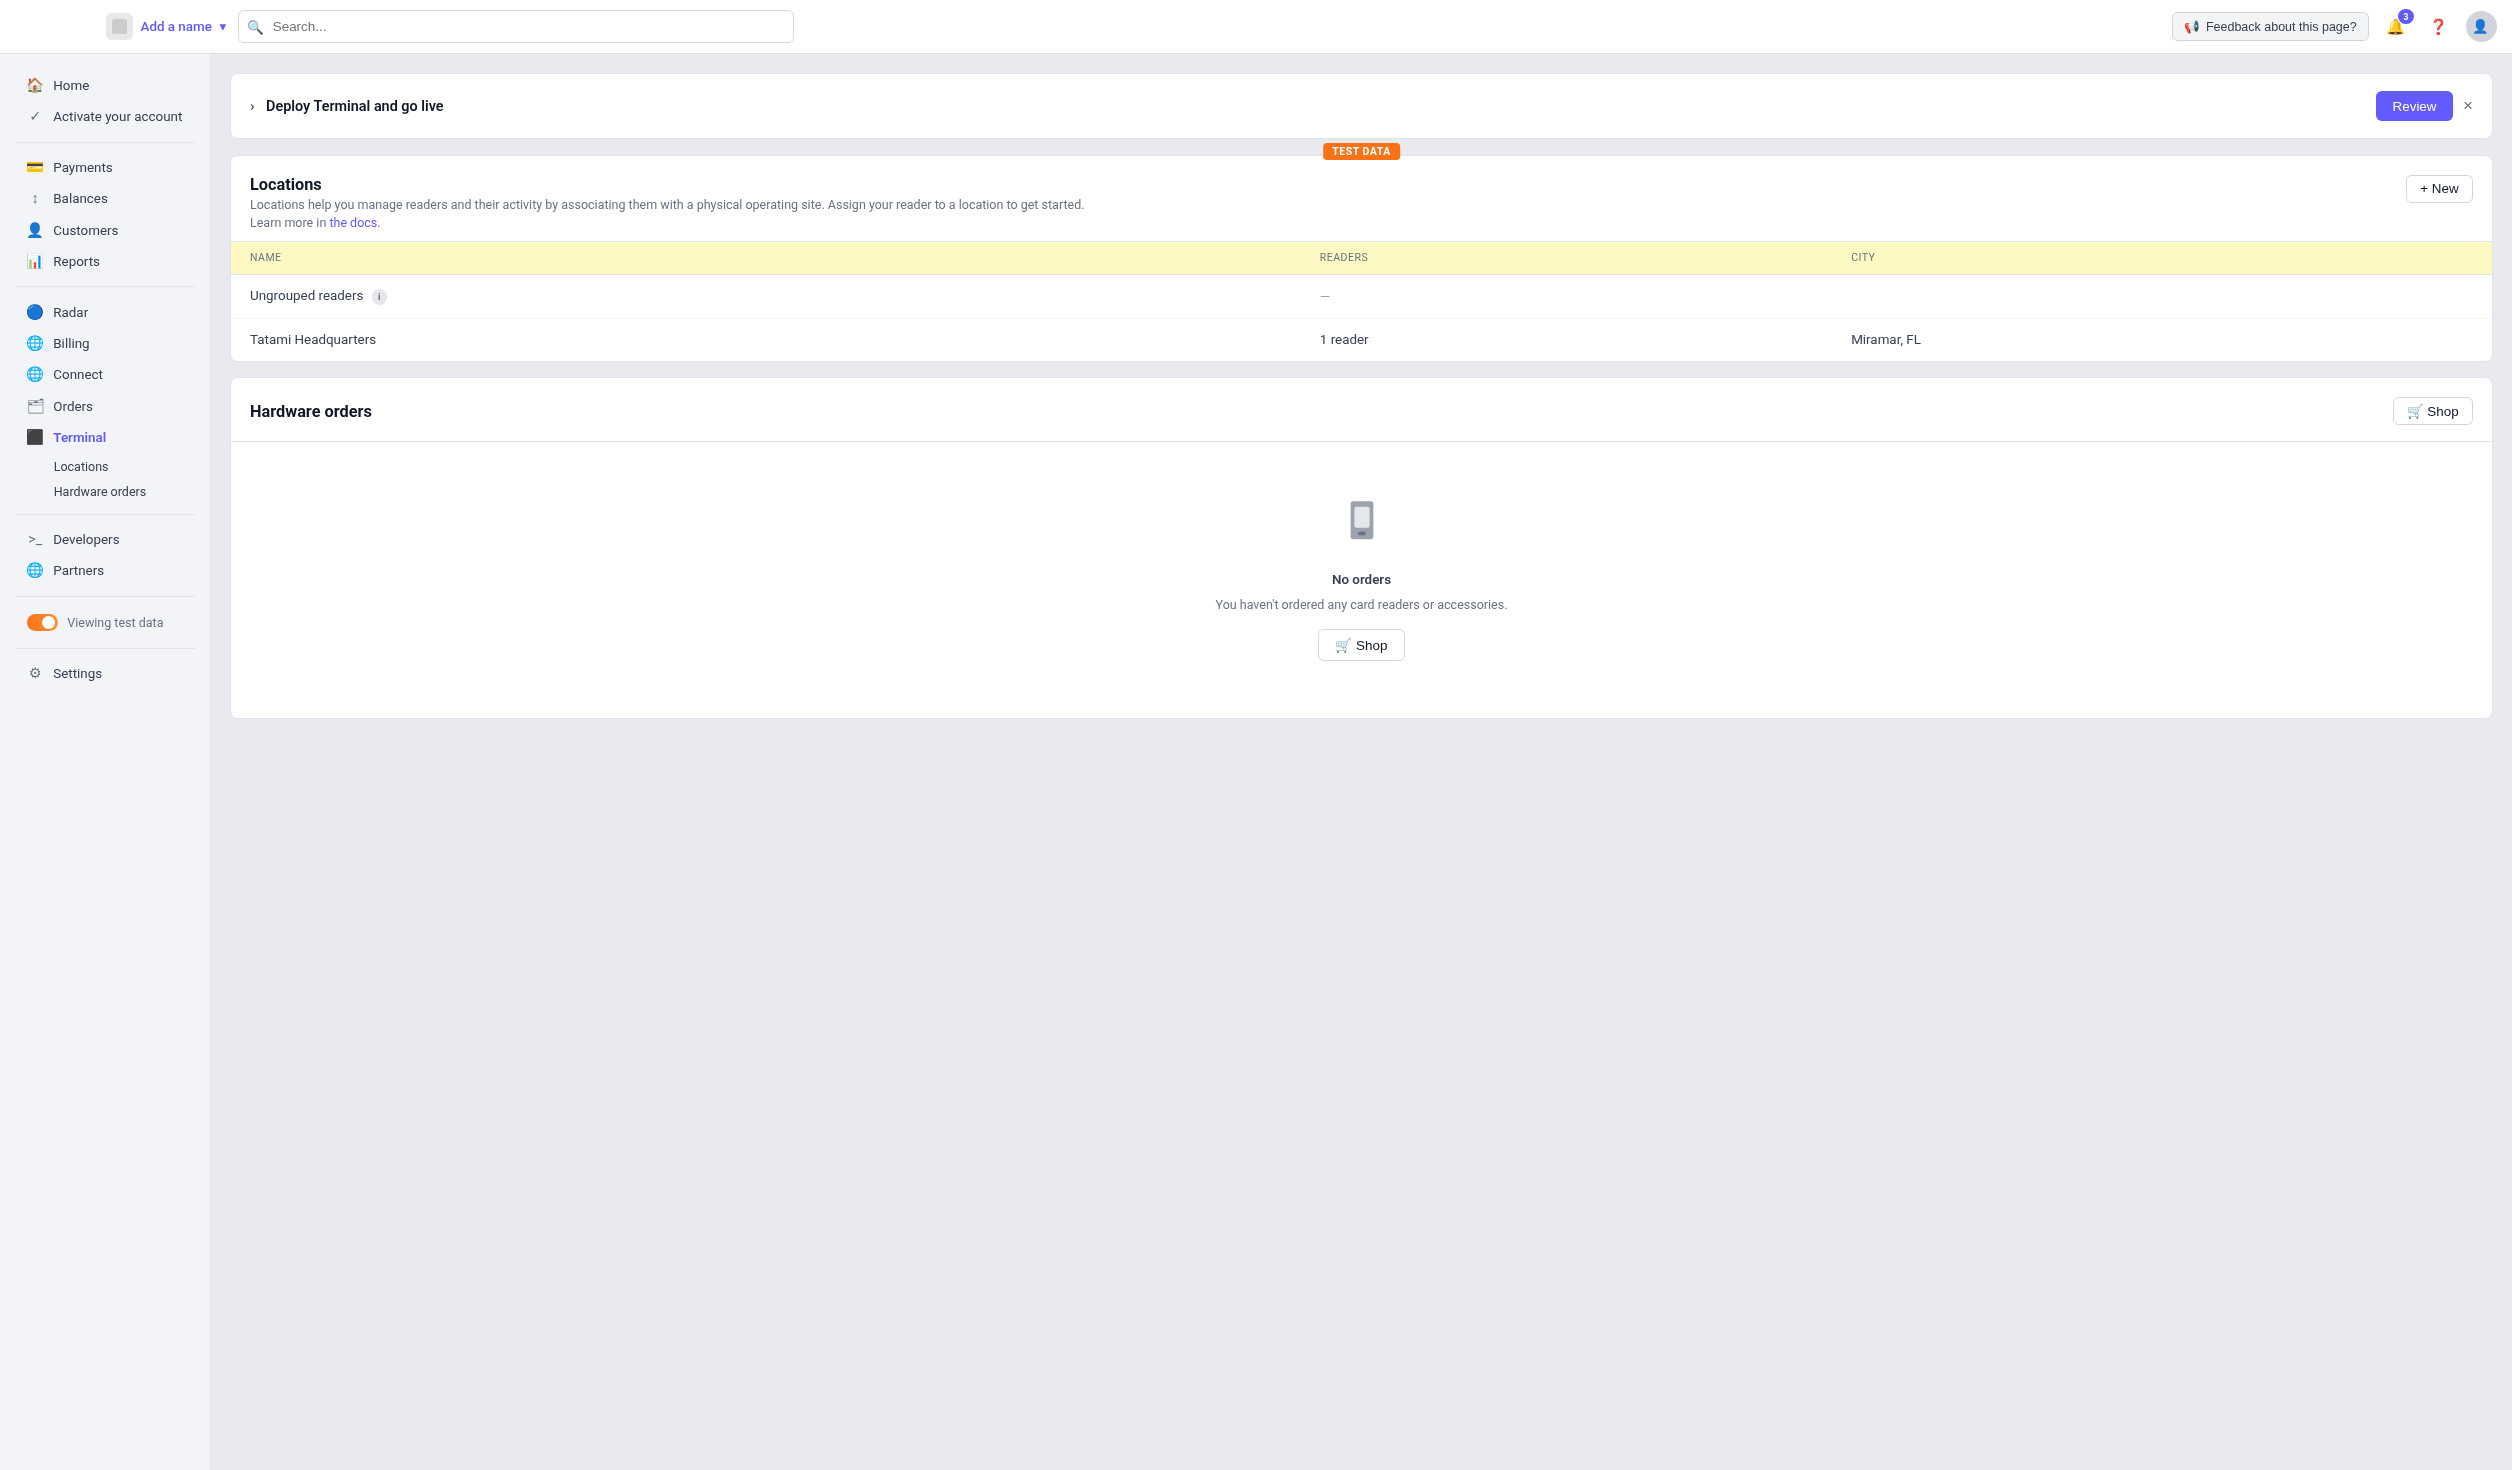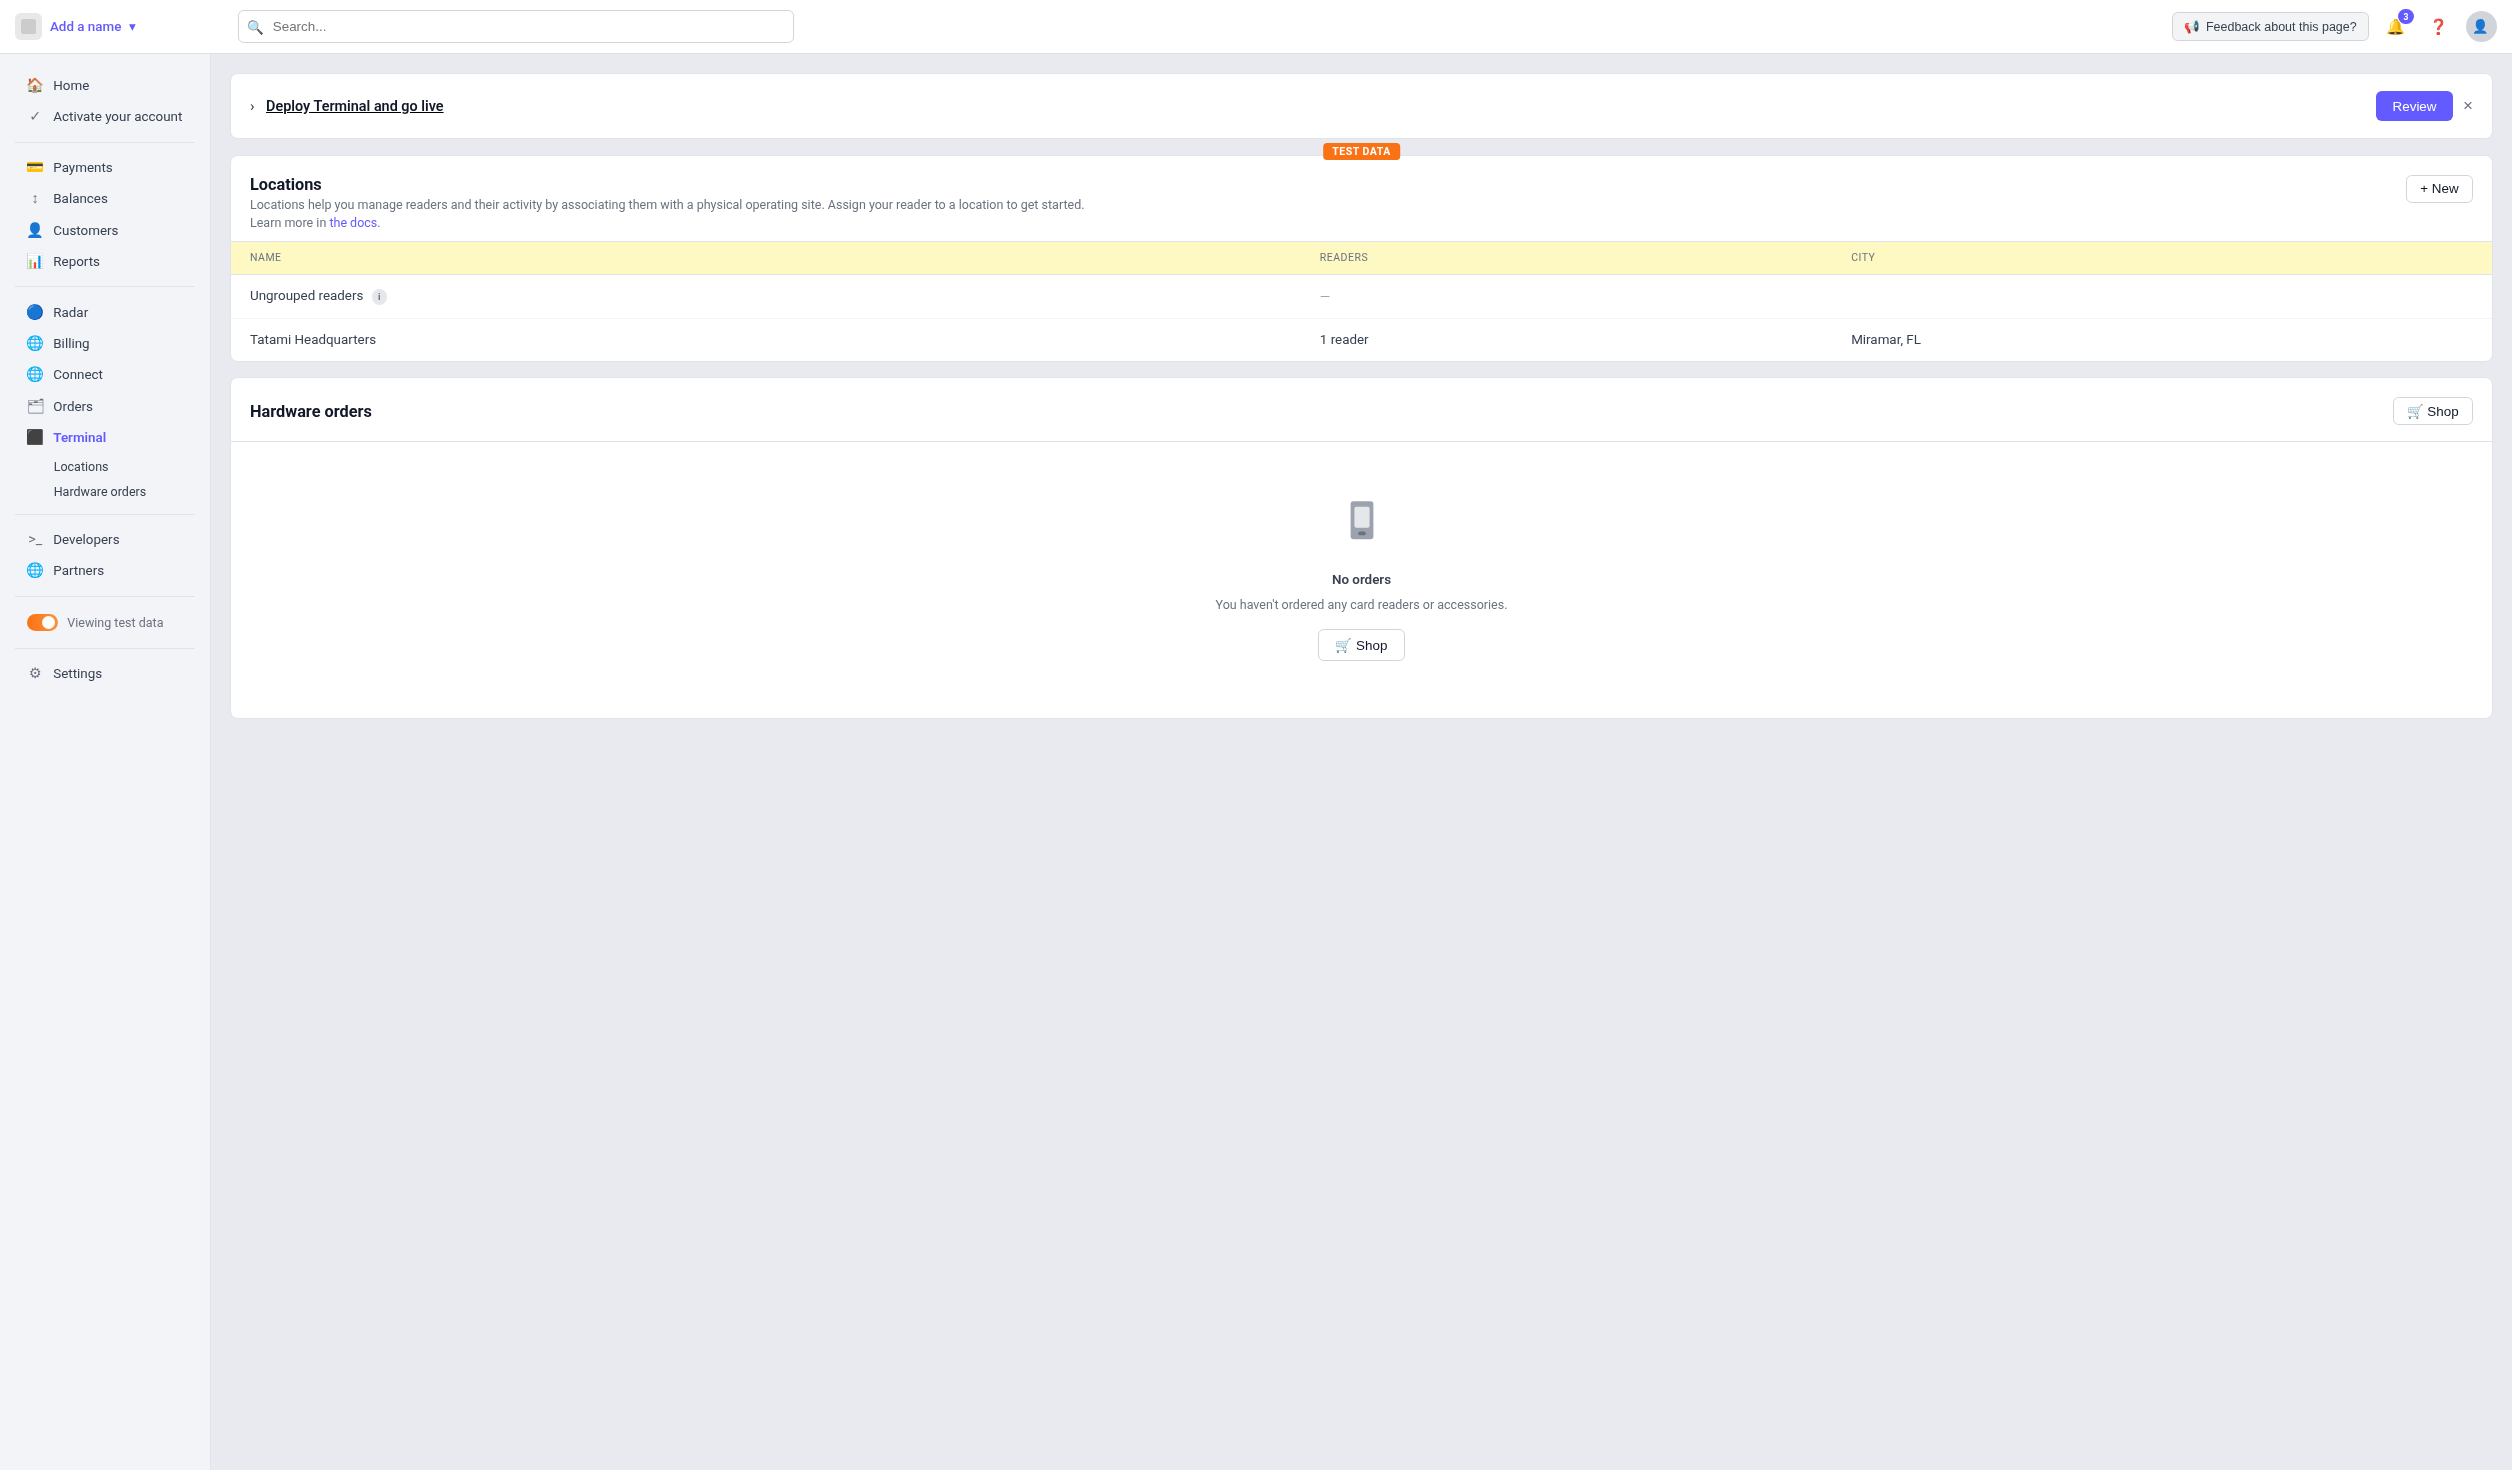--- a/index.html
+++ b/index.html
@@ -26,20 +26,21 @@
     }
     .topbar-brand {
       display: flex;
       align-items: center;
       gap: 7.7px;
       color: #635bff;
       font-size: 13.4px;
       font-weight: 500;
       min-width: 211px;
       cursor: pointer;
+      justify-content: flex-end;
     }
     .brand-icon {
       width: 27px; height: 27px;
       background: #e8e8e8;
       border-radius: 5.7px;
       display: flex; align-items: center; justify-content: center;
     }
     .topbar-search {
       flex: 1;
       max-width: 556px;
@@ -195,21 +196,21 @@
     .banner {
       background: #fff;
       border: 1px solid #e0e3ea;
       border-radius: 7.7px;
       padding: 17px 19px;
       display: flex;
       align-items: center;
       margin-bottom: 15.3px;
     }
     .banner-chevron { font-size: 15.3px; color: #374151; margin-right: 11.5px; cursor: pointer; }
-    .banner-text { flex: 1; text-decoration: underline; }
+    .banner-text { flex: 1; }
     .banner-title { font-size: 14.4px; font-weight: 600; color: #111827; }
     .banner-sub { font-size: 12.5px; color: #6b7280; margin-top: 1.9px; }
     .review-btn {
       background: #635bff;
       color: #fff;
       border: none;
       border-radius: 5.7px;
       padding: 7.7px 17px;
       font-size: 13.4px;
       font-weight: 500;

